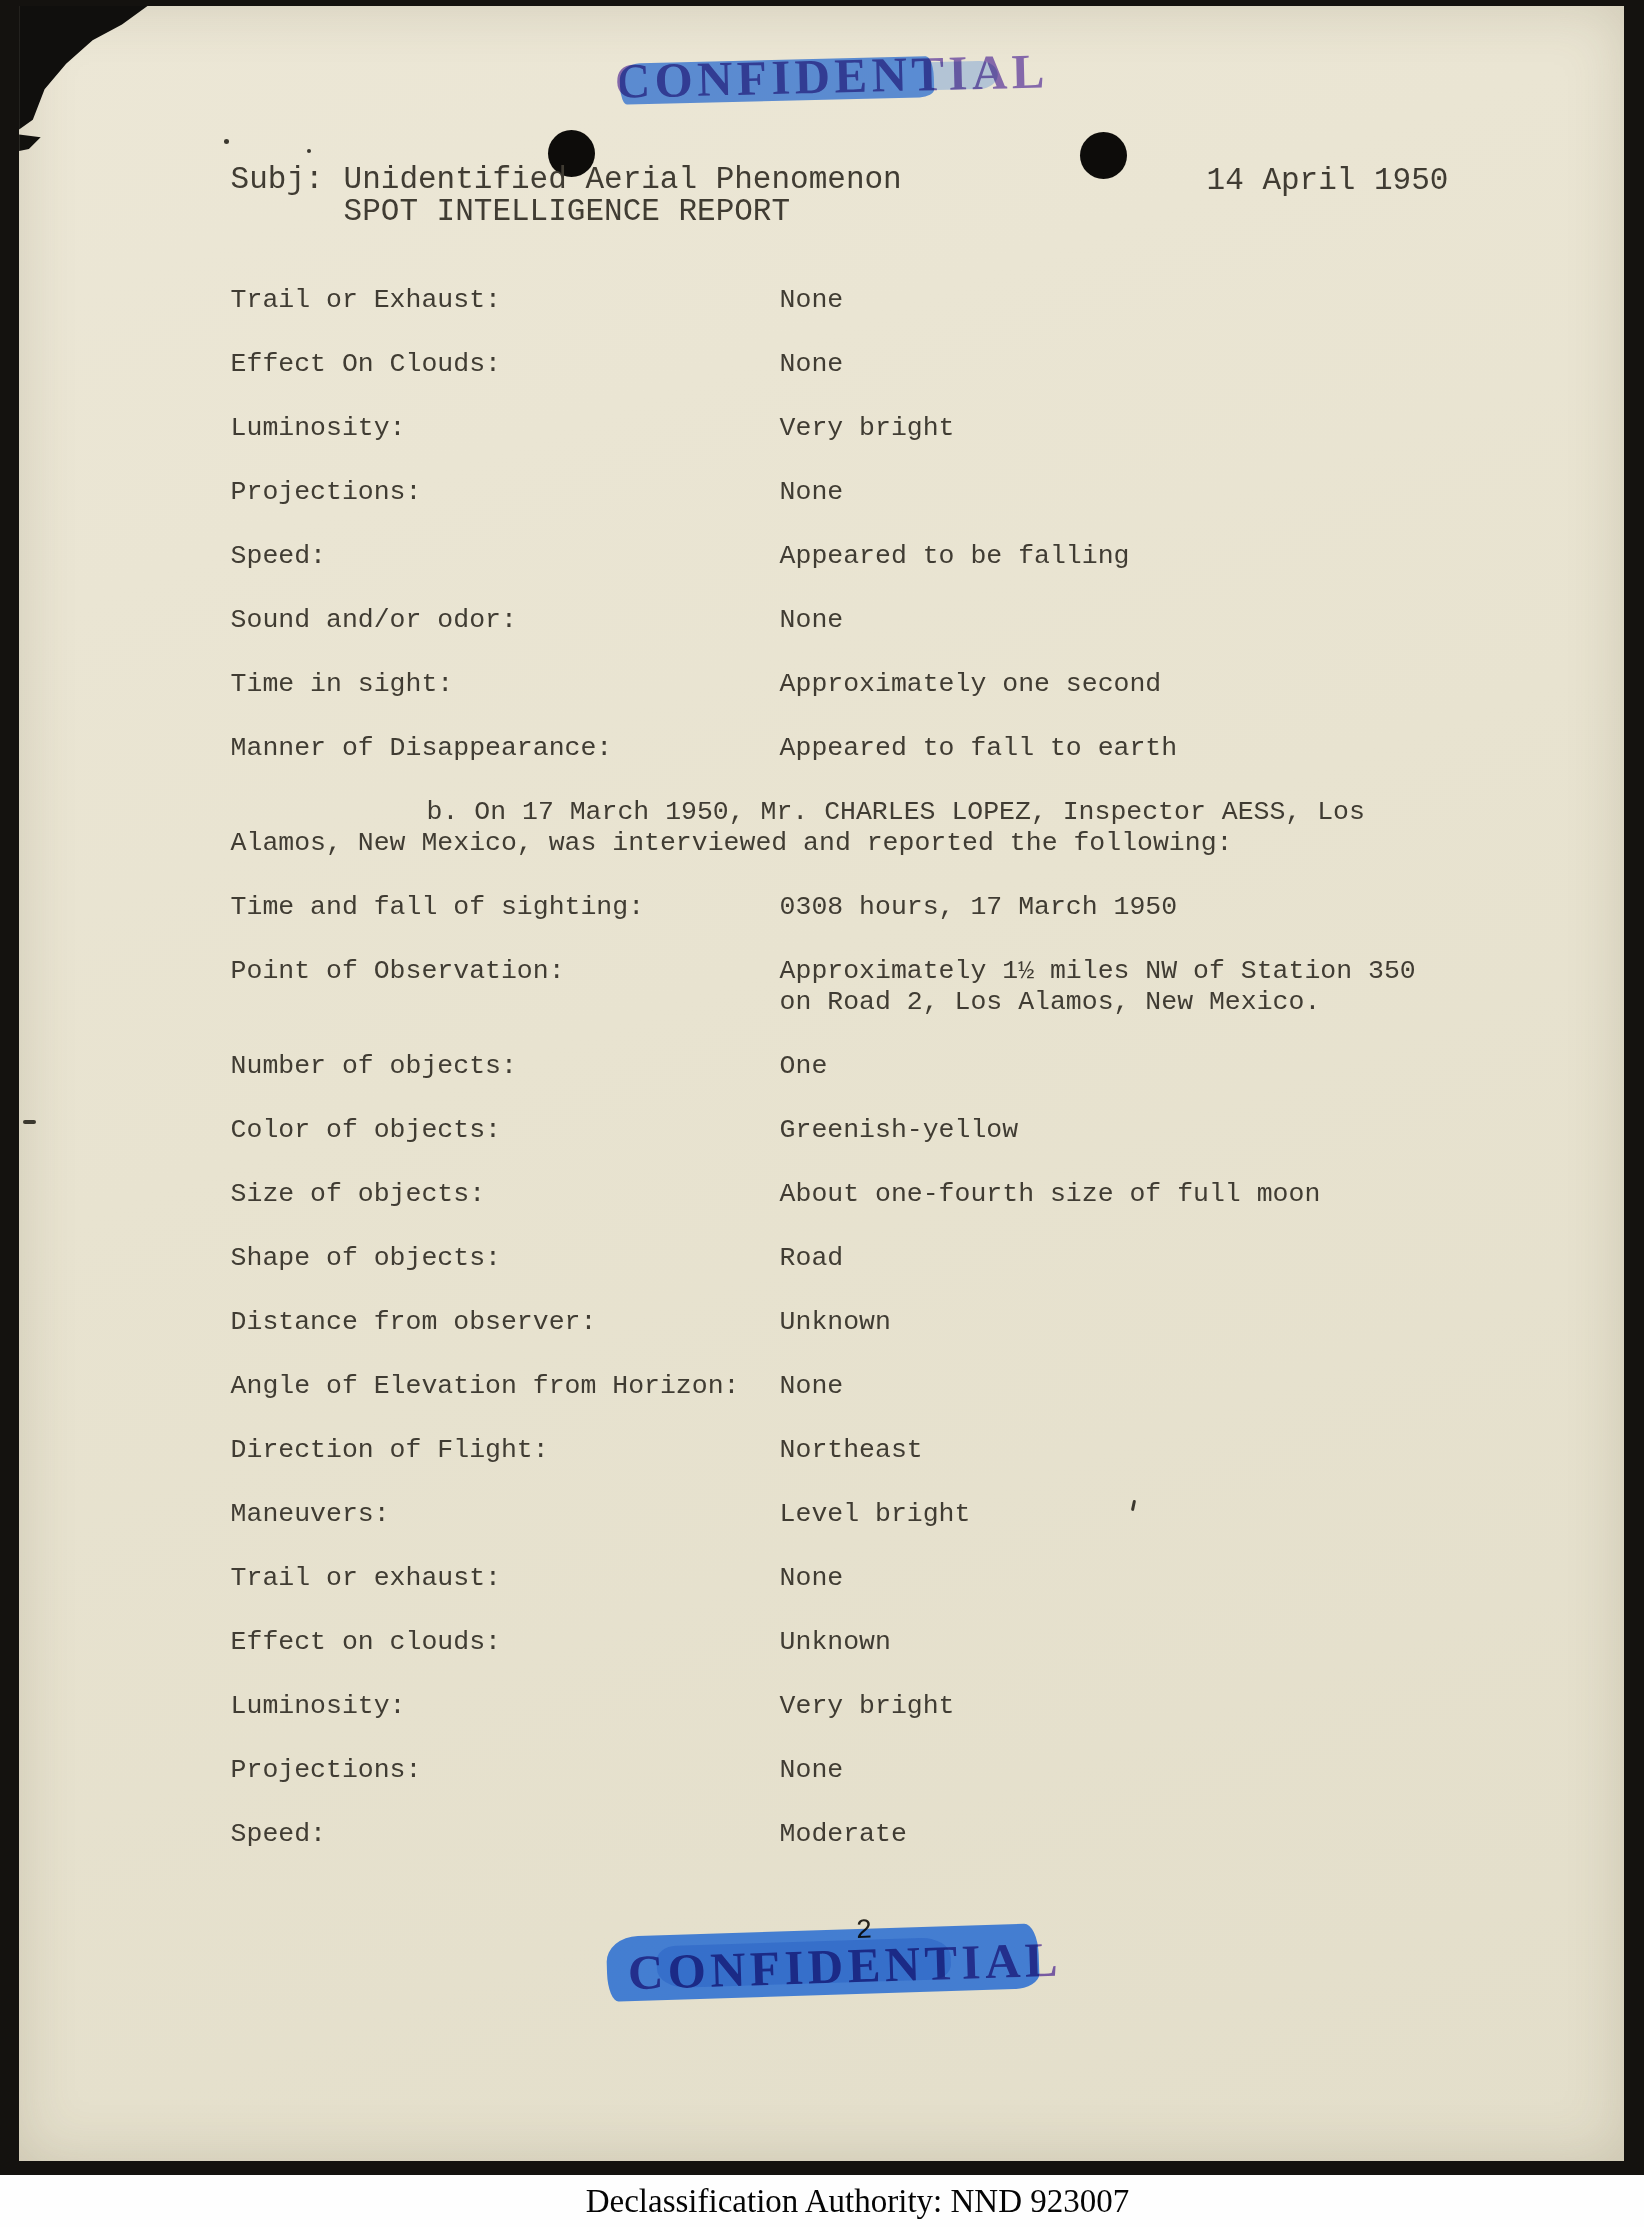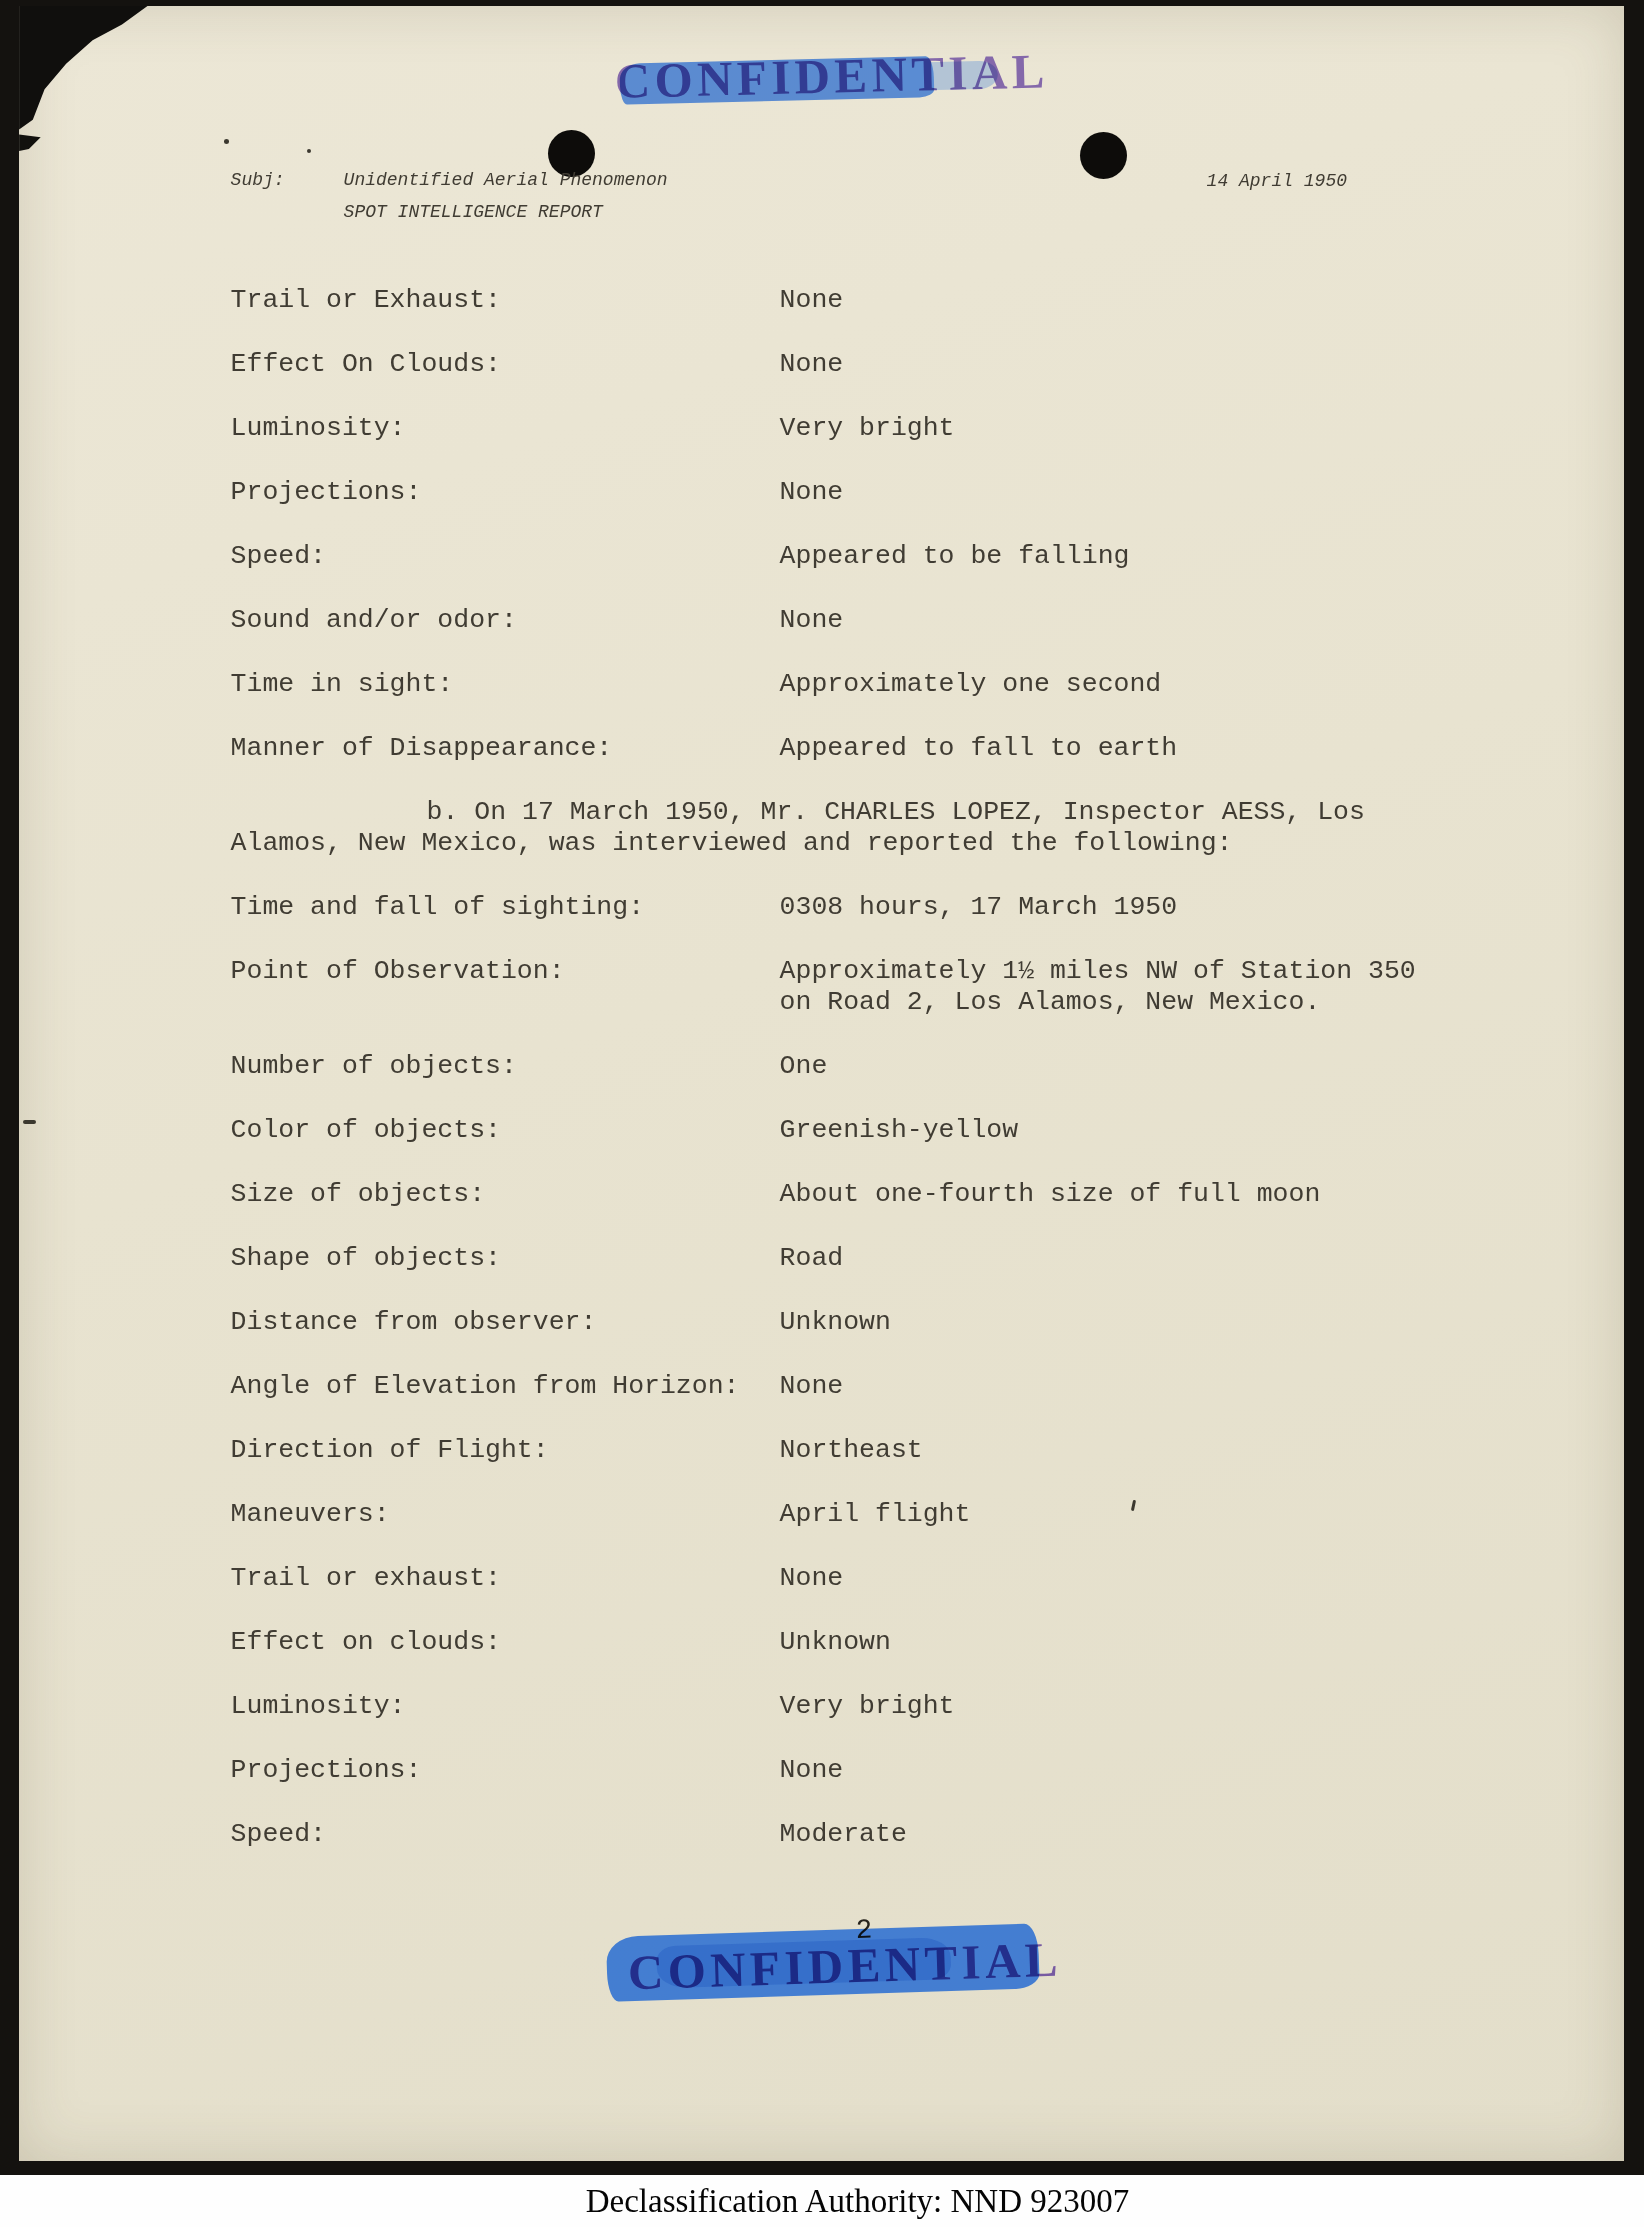--- a/index.html
+++ b/index.html
@@ -50,21 +50,21 @@
     border-radius:19.6px 29px 19.6px 29px/14.7px 19.6px 14.7px 19.6px;
   }
   .stamp-bottom .stamp-text{position:absolute;left:30px;top:25.5px;color:#6d4e9d;}
   .pagenum{
     position:absolute;left:259px;top:3.9px;font-size:27.5px;color:#26231d;
     font-family:"Liberation Mono","DejaVu Sans Mono",monospace;mix-blend-mode:multiply;
   }
 
   
   .ink{color:#403c33;}
-  .header{position:absolute;left:212px;top:158px;width:1281px;font-size:18px;line-height:32px;font-style:italic;}
+  .header{position:absolute;left:212px;top:158px;width:1281px;font-size:31px;line-height:32px;}
   .subj{display:flex;}
   .subj-lbl{width:113px;flex:none;}
   .date{position:absolute;left:976px;top:1px;}
 
   .content{position:absolute;left:212px;top:279px;width:1309px;font-size:26.5px;line-height:31px;}
   .row{display:flex;margin-bottom:33px;}
   .row .label{width:549px;flex:none;}
   .row .value{flex:1;}
   .para{margin:2px 0 33px 0;}
   .para .l1{text-indent:196px;}
@@ -185,21 +185,21 @@
     <div class="row">
       <span class="label">Angle of Elevation from Horizon:</span>
       <span class="value">None</span>
     </div>
     <div class="row">
       <span class="label">Direction of Flight:</span>
       <span class="value">Northeast</span>
     </div>
     <div class="row">
       <span class="label">Maneuvers:</span>
-      <span class="value">April flight</span>
+      <span class="value">Level bright</span>
     </div>
     <div class="row">
       <span class="label">Trail or exhaust:</span>
       <span class="value">None</span>
     </div>
     <div class="row">
       <span class="label">Effect on clouds:</span>
       <span class="value">Unknown</span>
     </div>
     <div class="row">

